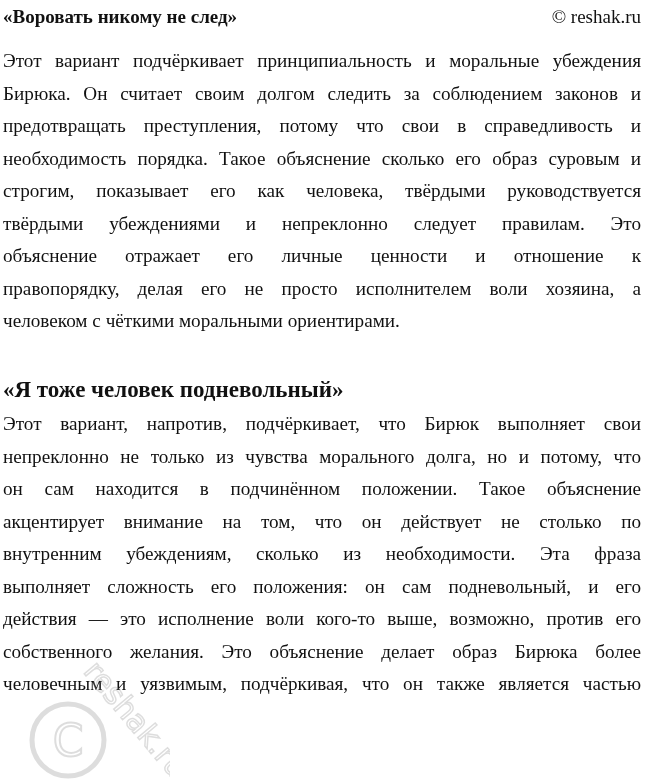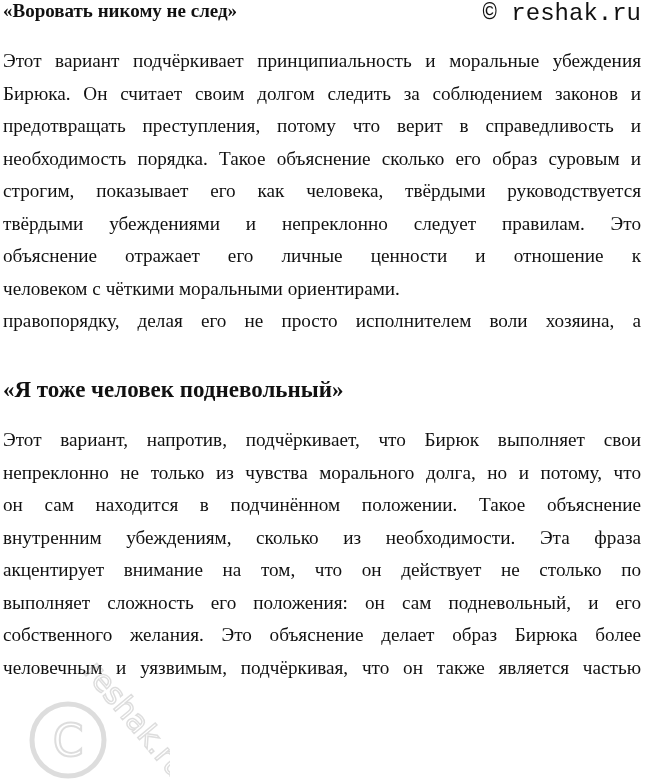--- a/index.html
+++ b/index.html
@@ -4,26 +4,26 @@
   <style>
     html, body { margin: 0; padding: 0; background: #ffffff; }
     body {
       width: 646px; height: 780px; overflow: hidden; position: relative;
       font-family: "Liberation Serif", "DejaVu Serif", serif;
       color: #111111;
     }
     .page { position: absolute; left: 0; top: 0; width: 646px; }
     .heading-row {
       position: absolute; left: 3px; width: 638px; top: 0px; height: 28px;
-      display: flex; justify-content: space-between; align-items: flex-start;
+      display: flex; justify-content: space-between; align-items: flex-end;
     }
     .heading {
       font-weight: bold; font-size: 19px; white-space: nowrap;
     }
-    .copyright { font-size: 24px; white-space: nowrap; font-family: Liberation Mono, monospace; }
+    .copyright { font-size: 19px; white-space: nowrap; }
     .para {
       position: absolute; left: 3px; width: 638px;
       font-size: 19.2px; line-height: 32.5px;
       text-align: justify; text-align-last: left;
     }
     .para .line {
       display: block; text-align: justify; text-align-last: justify;
       white-space: nowrap; height: 32.5px;
     }
     .para .line.last { text-align-last: left; }
@@ -42,38 +42,39 @@
 <div class="page">
 
   <div class="heading-row">
     <span class="heading">«Воровать никому не след»</span>
     <span class="copyright">© reshak.ru</span>
   </div>
 
   <div class="para" style="top:45px;">
     <span class="line">Этот вариант подчёркивает принципиальность и моральные убеждения</span>
     <span class="line">Бирюка. Он считает своим долгом следить за соблюдением законов и</span>
-    <span class="line">предотвращать преступления, потому что верит в справедливость и</span>
+    <span class="line">предотвращать преступления, потому что свои в справедливость и</span>
     <span class="line">необходимость порядка. Такое объяснение сколько его образ суровым и</span>
     <span class="line">строгим, показывает его как человека, твёрдыми руководствуется</span>
     <span class="line">твёрдыми убеждениями и непреклонно следует правилам. Это</span>
     <span class="line">объяснение отражает его личные ценности и отношение к</span>
+    <span class="line">правопорядку, делая его не просто исполнителем воли хозяина, а</span>
     <span class="line last">человеком с чёткими моральными ориентирами.</span>
-    <span class="line">правопорядку, делая его не просто исполнителем воли хозяина, а</span>
   </div>
 
   <div class="h2">«Я тоже человек подневольный»</div>
 
-  <div class="para" style="top:424px;">
+  <div class="para" style="top:408px;">
     <span class="line">Этот вариант, напротив, подчёркивает, что Бирюк выполняет свои</span>
     <span class="line">непреклонно не только из чувства морального долга, но и потому, что</span>
     <span class="line">он сам находится в подчинённом положении. Такое объяснение</span>
+    <span class="line">акцентирует внимание на том, что он действует не столько по</span>
     <span class="line">внутренним убеждениям, сколько из необходимости. Эта фраза</span>
-    <span class="line">акцентирует внимание на том, что он действует не столько по</span>
     <span class="line">выполняет сложность его положения: он сам подневольный, и его</span>
+    <span class="line">действия — это исполнение воли кого-то выше, возможно, против его</span>
     <span class="line">собственного желания. Это объяснение делает образ Бирюка более</span>
     <span class="line">человечным и уязвимым, подчёркивая, что он также является частью</span>
   </div>
 
   <svg class="watermark" viewBox="0 0 150 130">
     <circle cx="48" cy="80" r="36" fill="none" stroke="#888888" stroke-width="5"></circle>
     <text x="48" y="96" text-anchor="middle" font-family="DejaVu Sans, sans-serif" font-size="44" fill="none" stroke="#888888" stroke-width="2">C</text>
     <text x="40" y="20" font-family="DejaVu Sans, sans-serif" font-size="30" fill="none" stroke="#888888" stroke-width="1.5" transform="rotate(50 60 40)">reshak.ru</text>
   </svg>
 </div>

